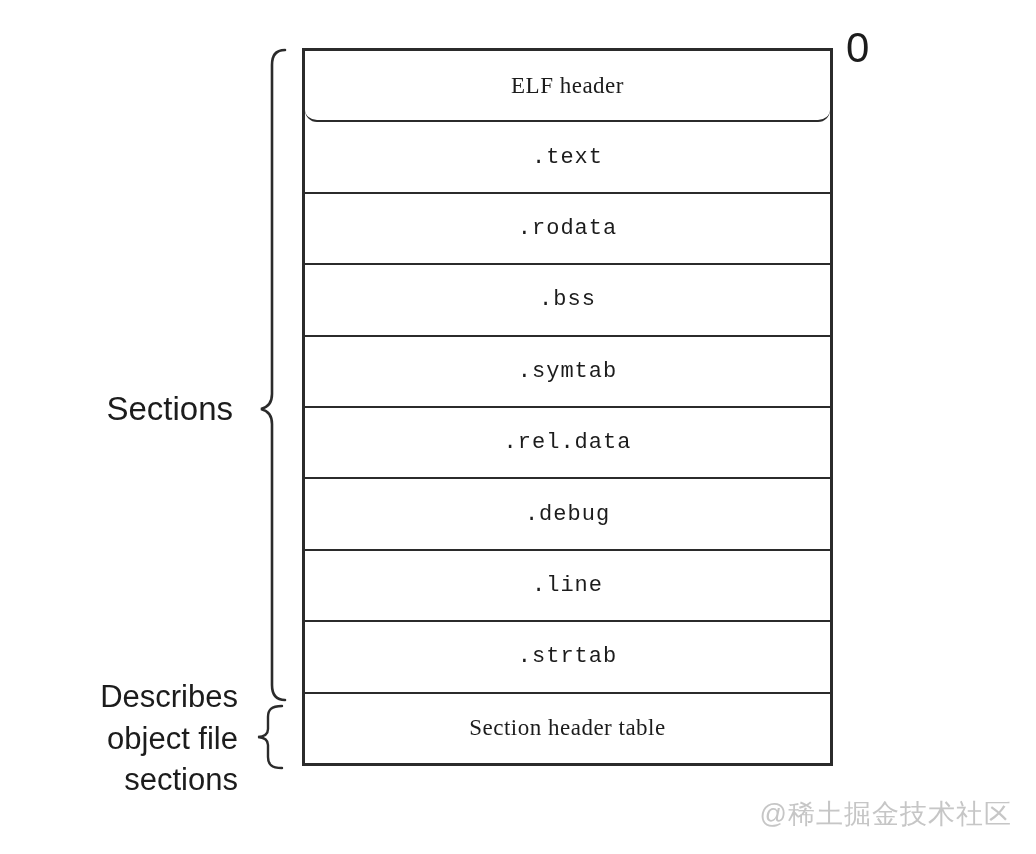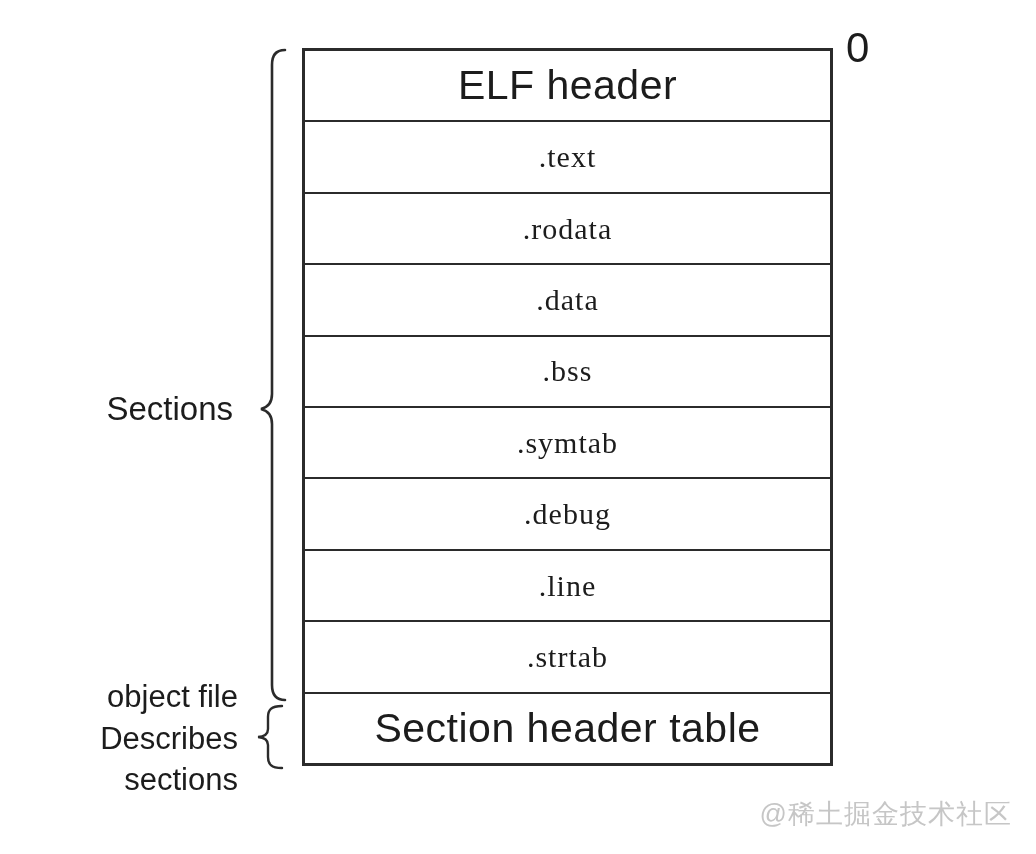--- a/index.html
+++ b/index.html
@@ -31,27 +31,28 @@
   }
   .row{
     flex:1;
     display:flex;align-items:center;justify-content:center;
     border-bottom:2.5px solid var(--line);
     box-sizing:border-box;
     white-space:nowrap;
   }
   .row:last-child{border-bottom:none;}
   .row.sans{
-    font-family:Liberation Sans, sans-serif;
-    font-size:41px;
+    font-family:Liberation Serif, serif;
+    font-size:23px;
     letter-spacing:0.5px;
+    border-radius:12px;
   }
   .row.mono{
-    font-family:Liberation Serif, serif;
-    font-size:30px;
+    font-family:Liberation Mono, monospace;
+    font-size:22px;
     letter-spacing:1px;
   }
 
   
   .brace{position:absolute;color:var(--line);}
   .brace-large{left:259px;top:48px;width:28px;height:654px;}
   .brace-small{left:256px;top:704px;width:28px;height:66px;}
   .brace svg{display:block;width:100%;height:100%;}
 
   
@@ -104,32 +105,32 @@
 
   <div class="sections-label">Sections</div>
 
   <div class="brace brace-small">
     <svg viewBox="0 0 28 66" preserveAspectRatio="none" aria-hidden="true">
       <path d="M26,2 C15,2 12,6 12,13 L12,25 C12,30 9,32.5 2,33 C9,33.5 12,36 12,41 L12,53 C12,60 15,64 26,64" fill="none" stroke="currentColor" stroke-width="2.4" stroke-linecap="round"></path>
     </svg>
   </div>
 
   <div class="describes-label">
+    <span>Describes</span>
     <span>object file</span>
-    <span>Describes</span>
     <span>sections</span>
   </div>
 
   <div class="elf-box">
     <div class="row sans">ELF header</div>
     <div class="row mono">.text</div>
     <div class="row mono">.rodata</div>
-    <div class="row mono">.data</div>
     <div class="row mono">.bss</div>
     <div class="row mono">.symtab</div>
+    <div class="row mono">.rel.data</div>
     <div class="row mono">.debug</div>
     <div class="row mono">.line</div>
     <div class="row mono">.strtab</div>
     <div class="row sans">Section header table</div>
   </div>
 
   <div class="offset-zero">0</div>
 
   <div class="watermark">@稀土掘金技术社区</div>
 

